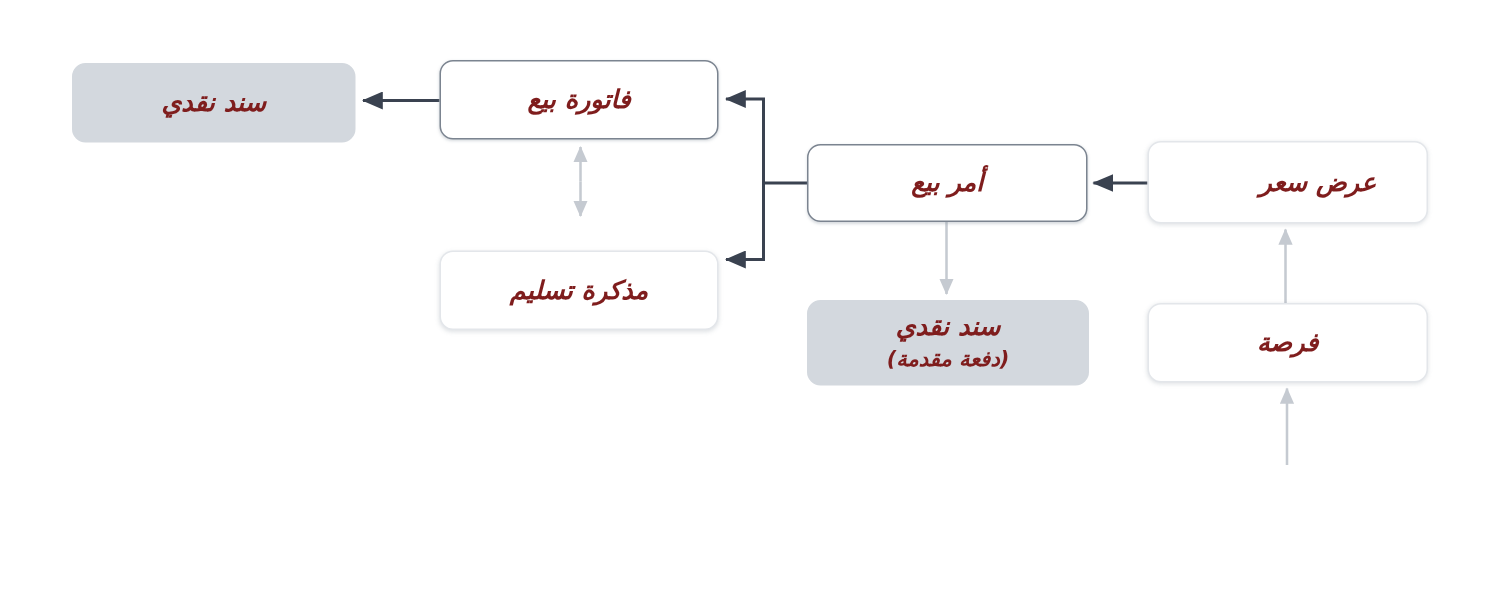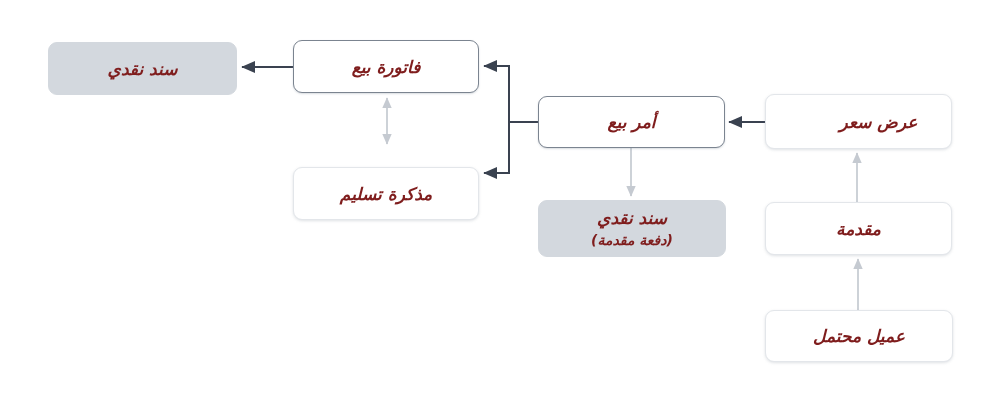--- a/index.html
+++ b/index.html
@@ -99,20 +99,17 @@
   <div class="node highlight n-advance">
     <span>سند نقدي</span>
     <span class="line2">(دفعة مقدمة)</span>
   </div>
 
   <div class="node outlined-light n-quote">
     <span>عرض سعر</span>
   </div>
 
   <div class="node outlined-light n-opp">
-    <span>مقدمة</span>
+    <span>فرصة</span>
   </div>
 
-  <div class="node outlined-light n-lead">
-    <span>عميل محتمل</span>
-  </div>
 
 </div>
 
 </body></html>

